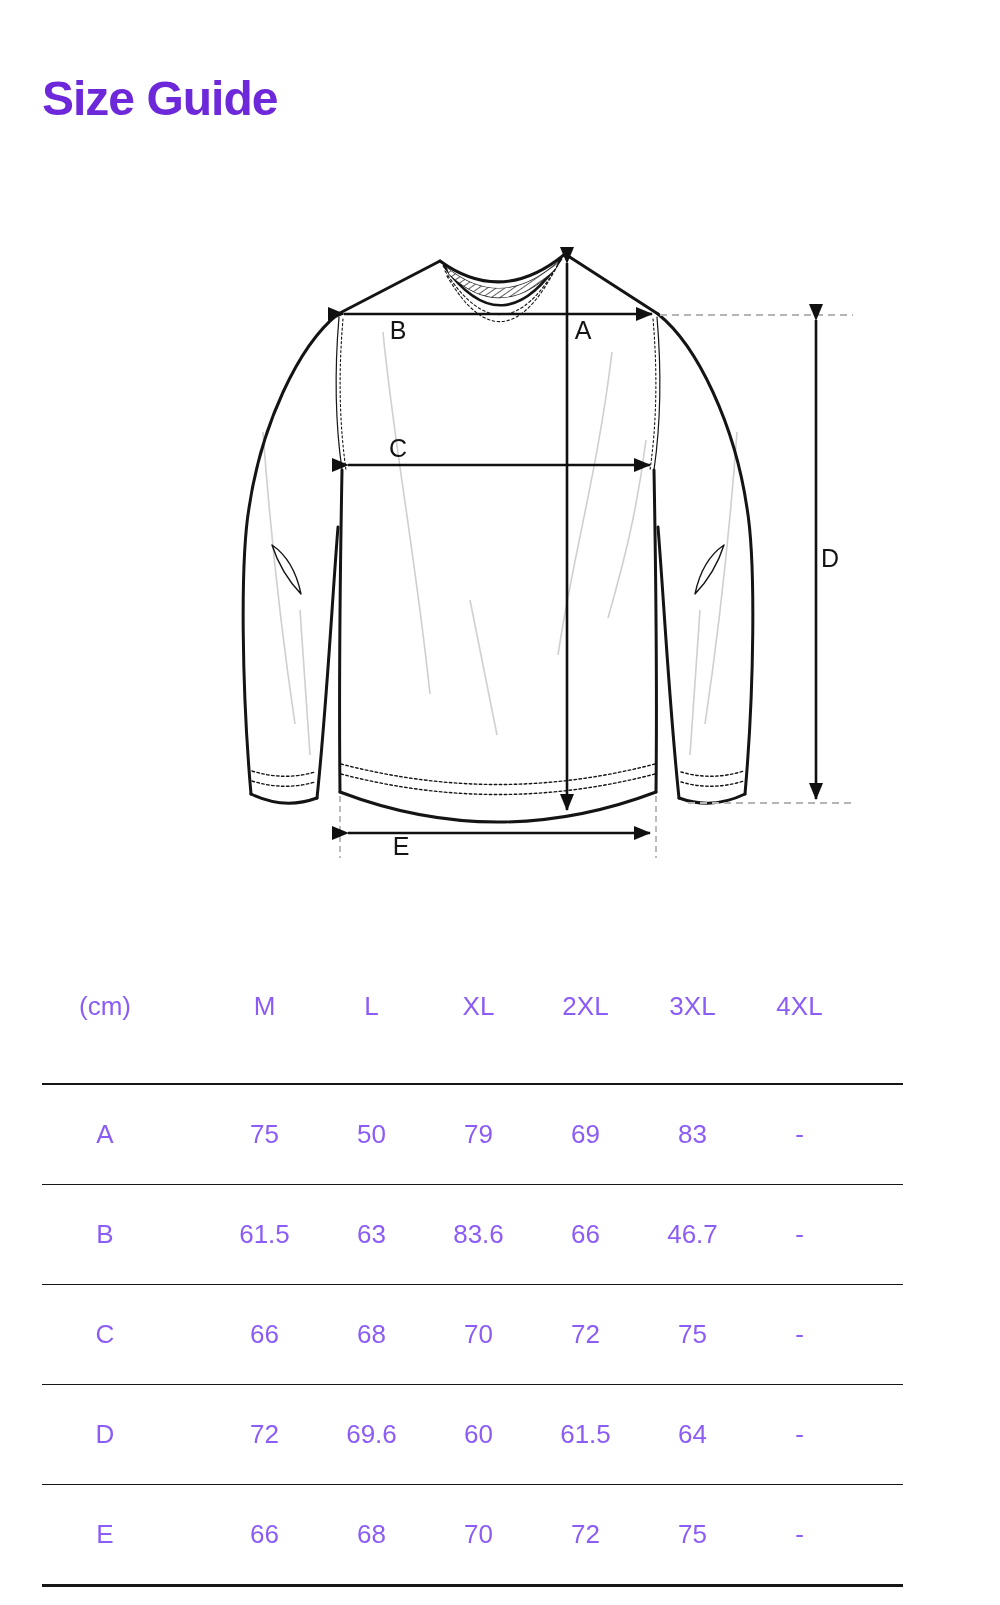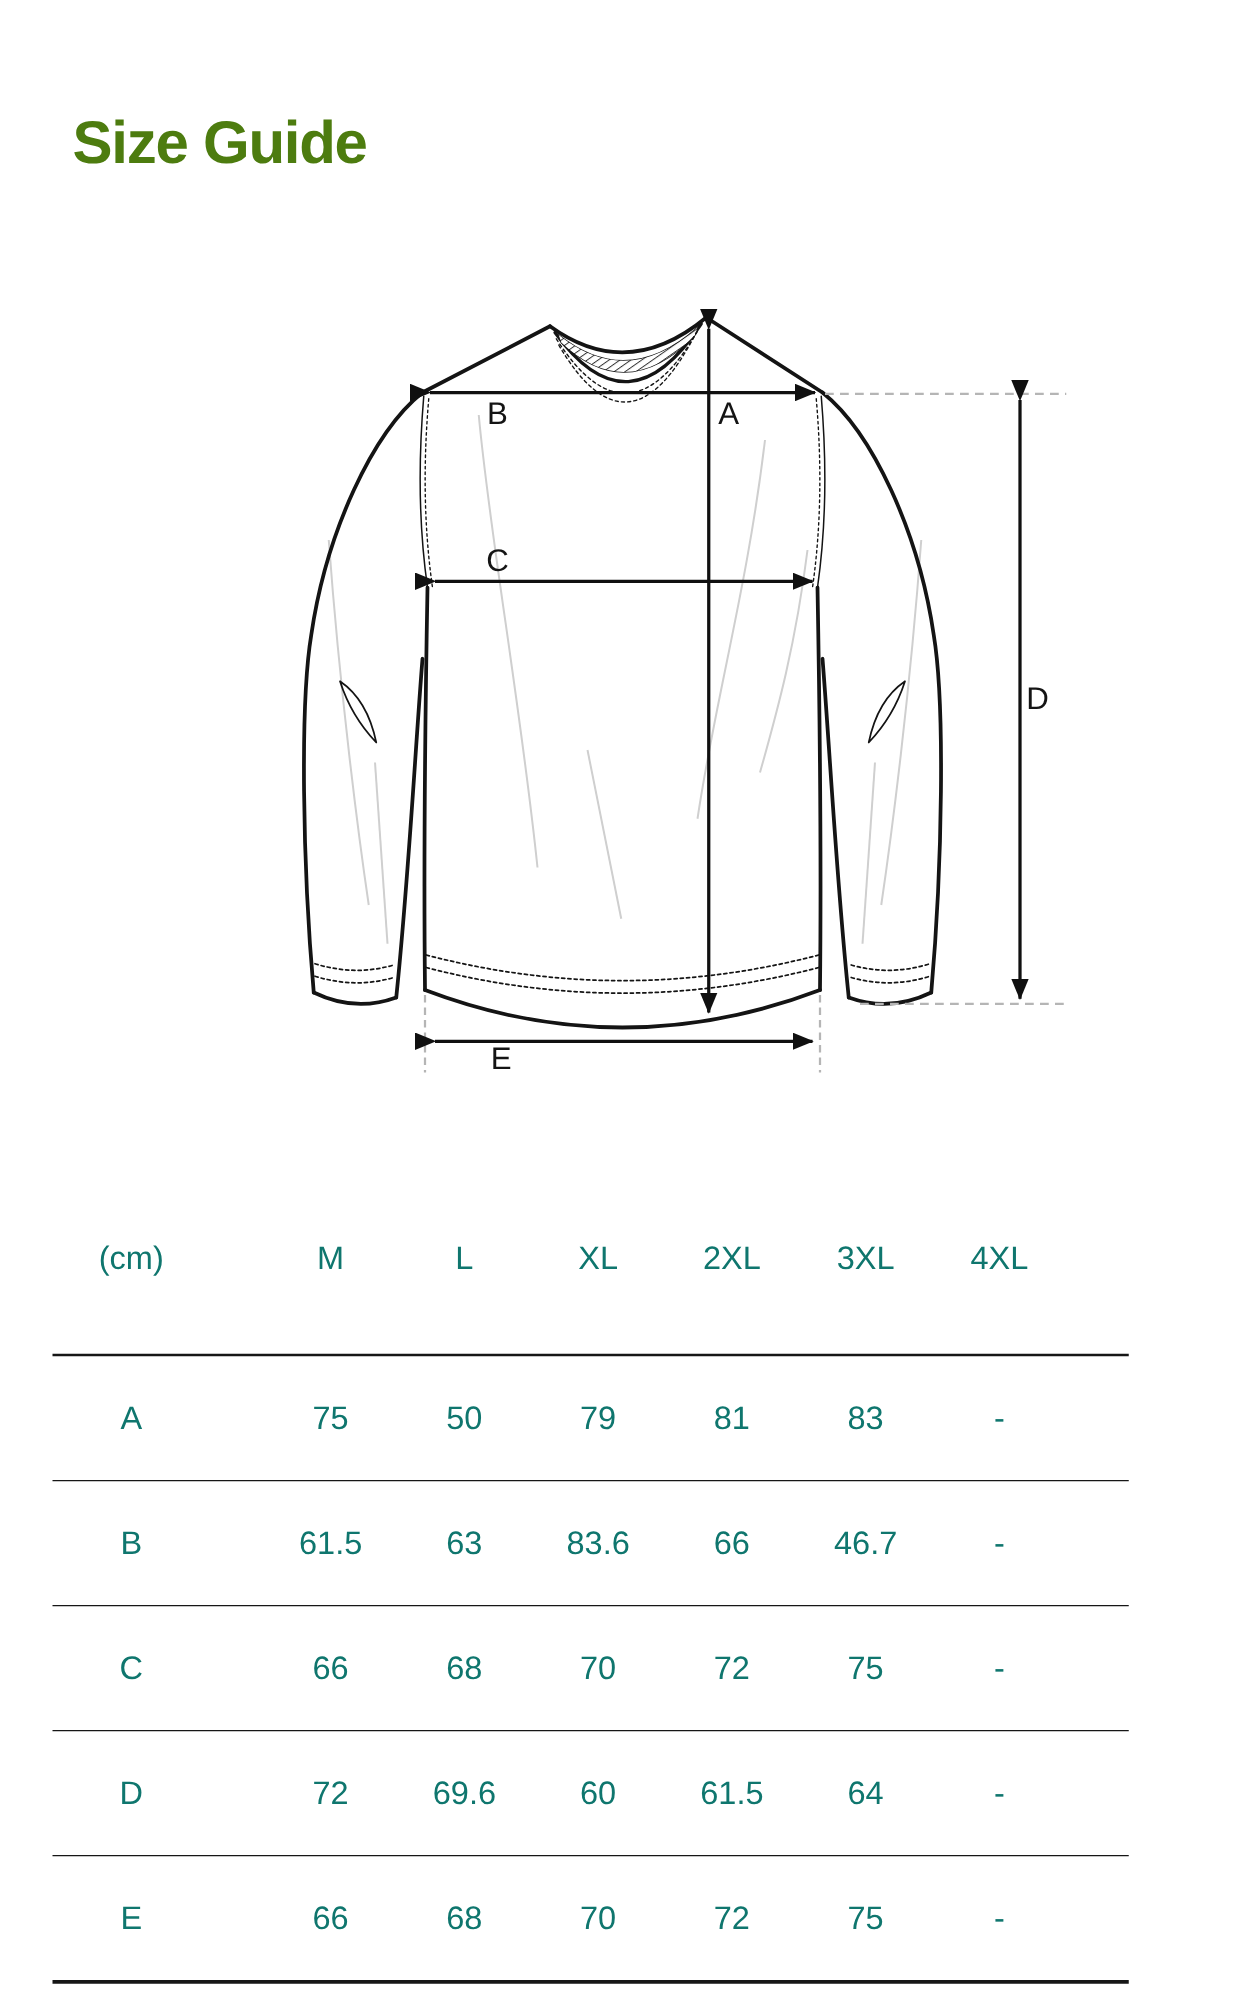--- a/index.html
+++ b/index.html
@@ -1,23 +1,23 @@
 <!DOCTYPE html>
 <html><head>
 <meta charset="utf-8">
 <style>
   html,body{margin:0;padding:0;background:#fff;}
   .page{position:relative;width:1000px;height:1605px;background:#ffffff;overflow:hidden;
         font-family:"Liberation Sans","DejaVu Sans",sans-serif;color:#111;}
-  .page-title{position:absolute;left:42px;top:74px;margin:16px;font-size:48px;font-weight:700;
-              letter-spacing:-1px;line-height:1.05;color:#4d7c0f;}
+  .page-title{position:absolute;left:42px;top:74px;margin:0;font-size:48px;font-weight:700;
+              letter-spacing:-1px;line-height:1.05;color:#6d28d9;}
   .diagram-wrap{position:absolute;left:0;top:0;width:1000px;height:905px;}
   .diagram-wrap svg{display:block;}
   
-  .size-table{position:absolute;left:42px;top:930px;width:861px;font-size:26px;color:#0f766e;}
+  .size-table{position:absolute;left:42px;top:930px;width:861px;font-size:26px;color:#8b5cf6;}
   .t-row{display:grid;grid-template-columns:169px repeat(6,107px);align-items:center;}
   .t-row > div{text-align:center;}
   .t-row > div:first-child{padding-right:43px;}
   .t-header{height:153px;border-bottom:2px solid #161616;}
   .t-data{height:99px;border-bottom:1.5px solid #161616;}
   .t-data.last{border-bottom:3px solid #161616;}
 </style>
 </head>
 <body>
 
@@ -130,21 +130,21 @@
       <div>2XL</div>
       <div>3XL</div>
       <div>4XL</div>
     </div>
 
     <div class="t-row t-data">
       <div>A</div>
       <div>75</div>
       <div>50</div>
       <div>79</div>
-      <div>81</div>
+      <div>69</div>
       <div>83</div>
       <div>-</div>
     </div>
 
     <div class="t-row t-data">
       <div>B</div>
       <div>61.5</div>
       <div>63</div>
       <div>83.6</div>
       <div>66</div>

